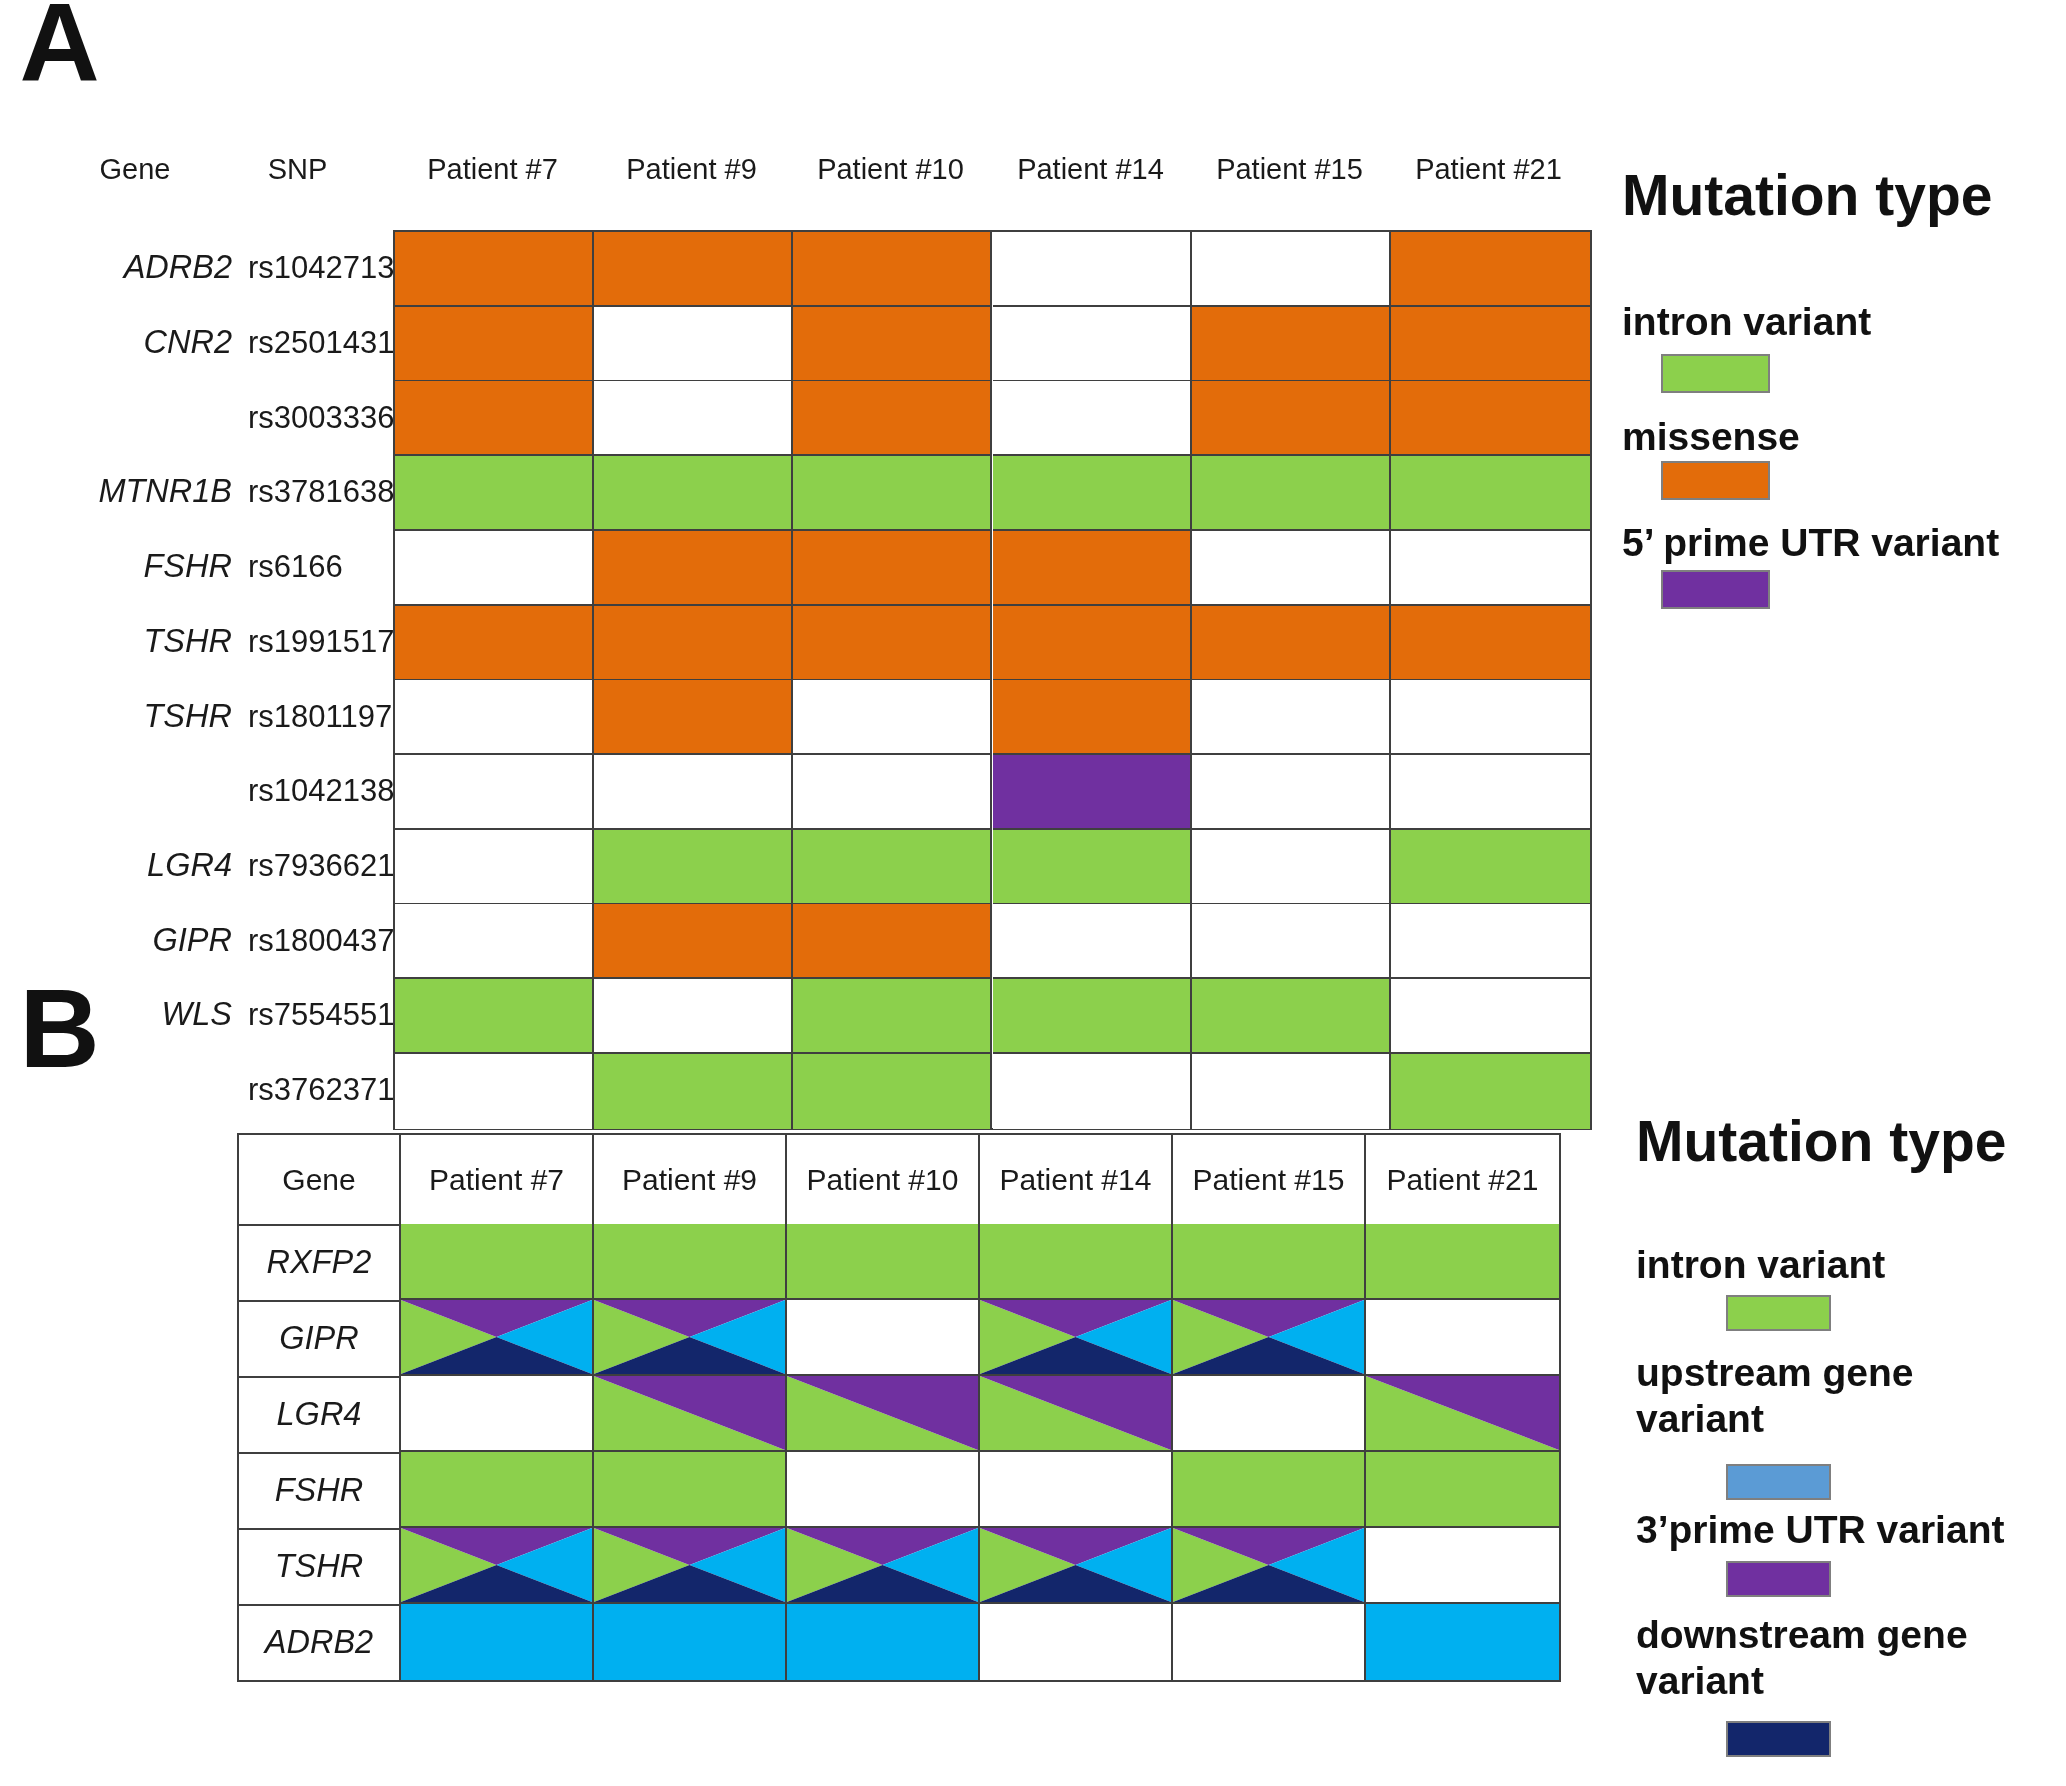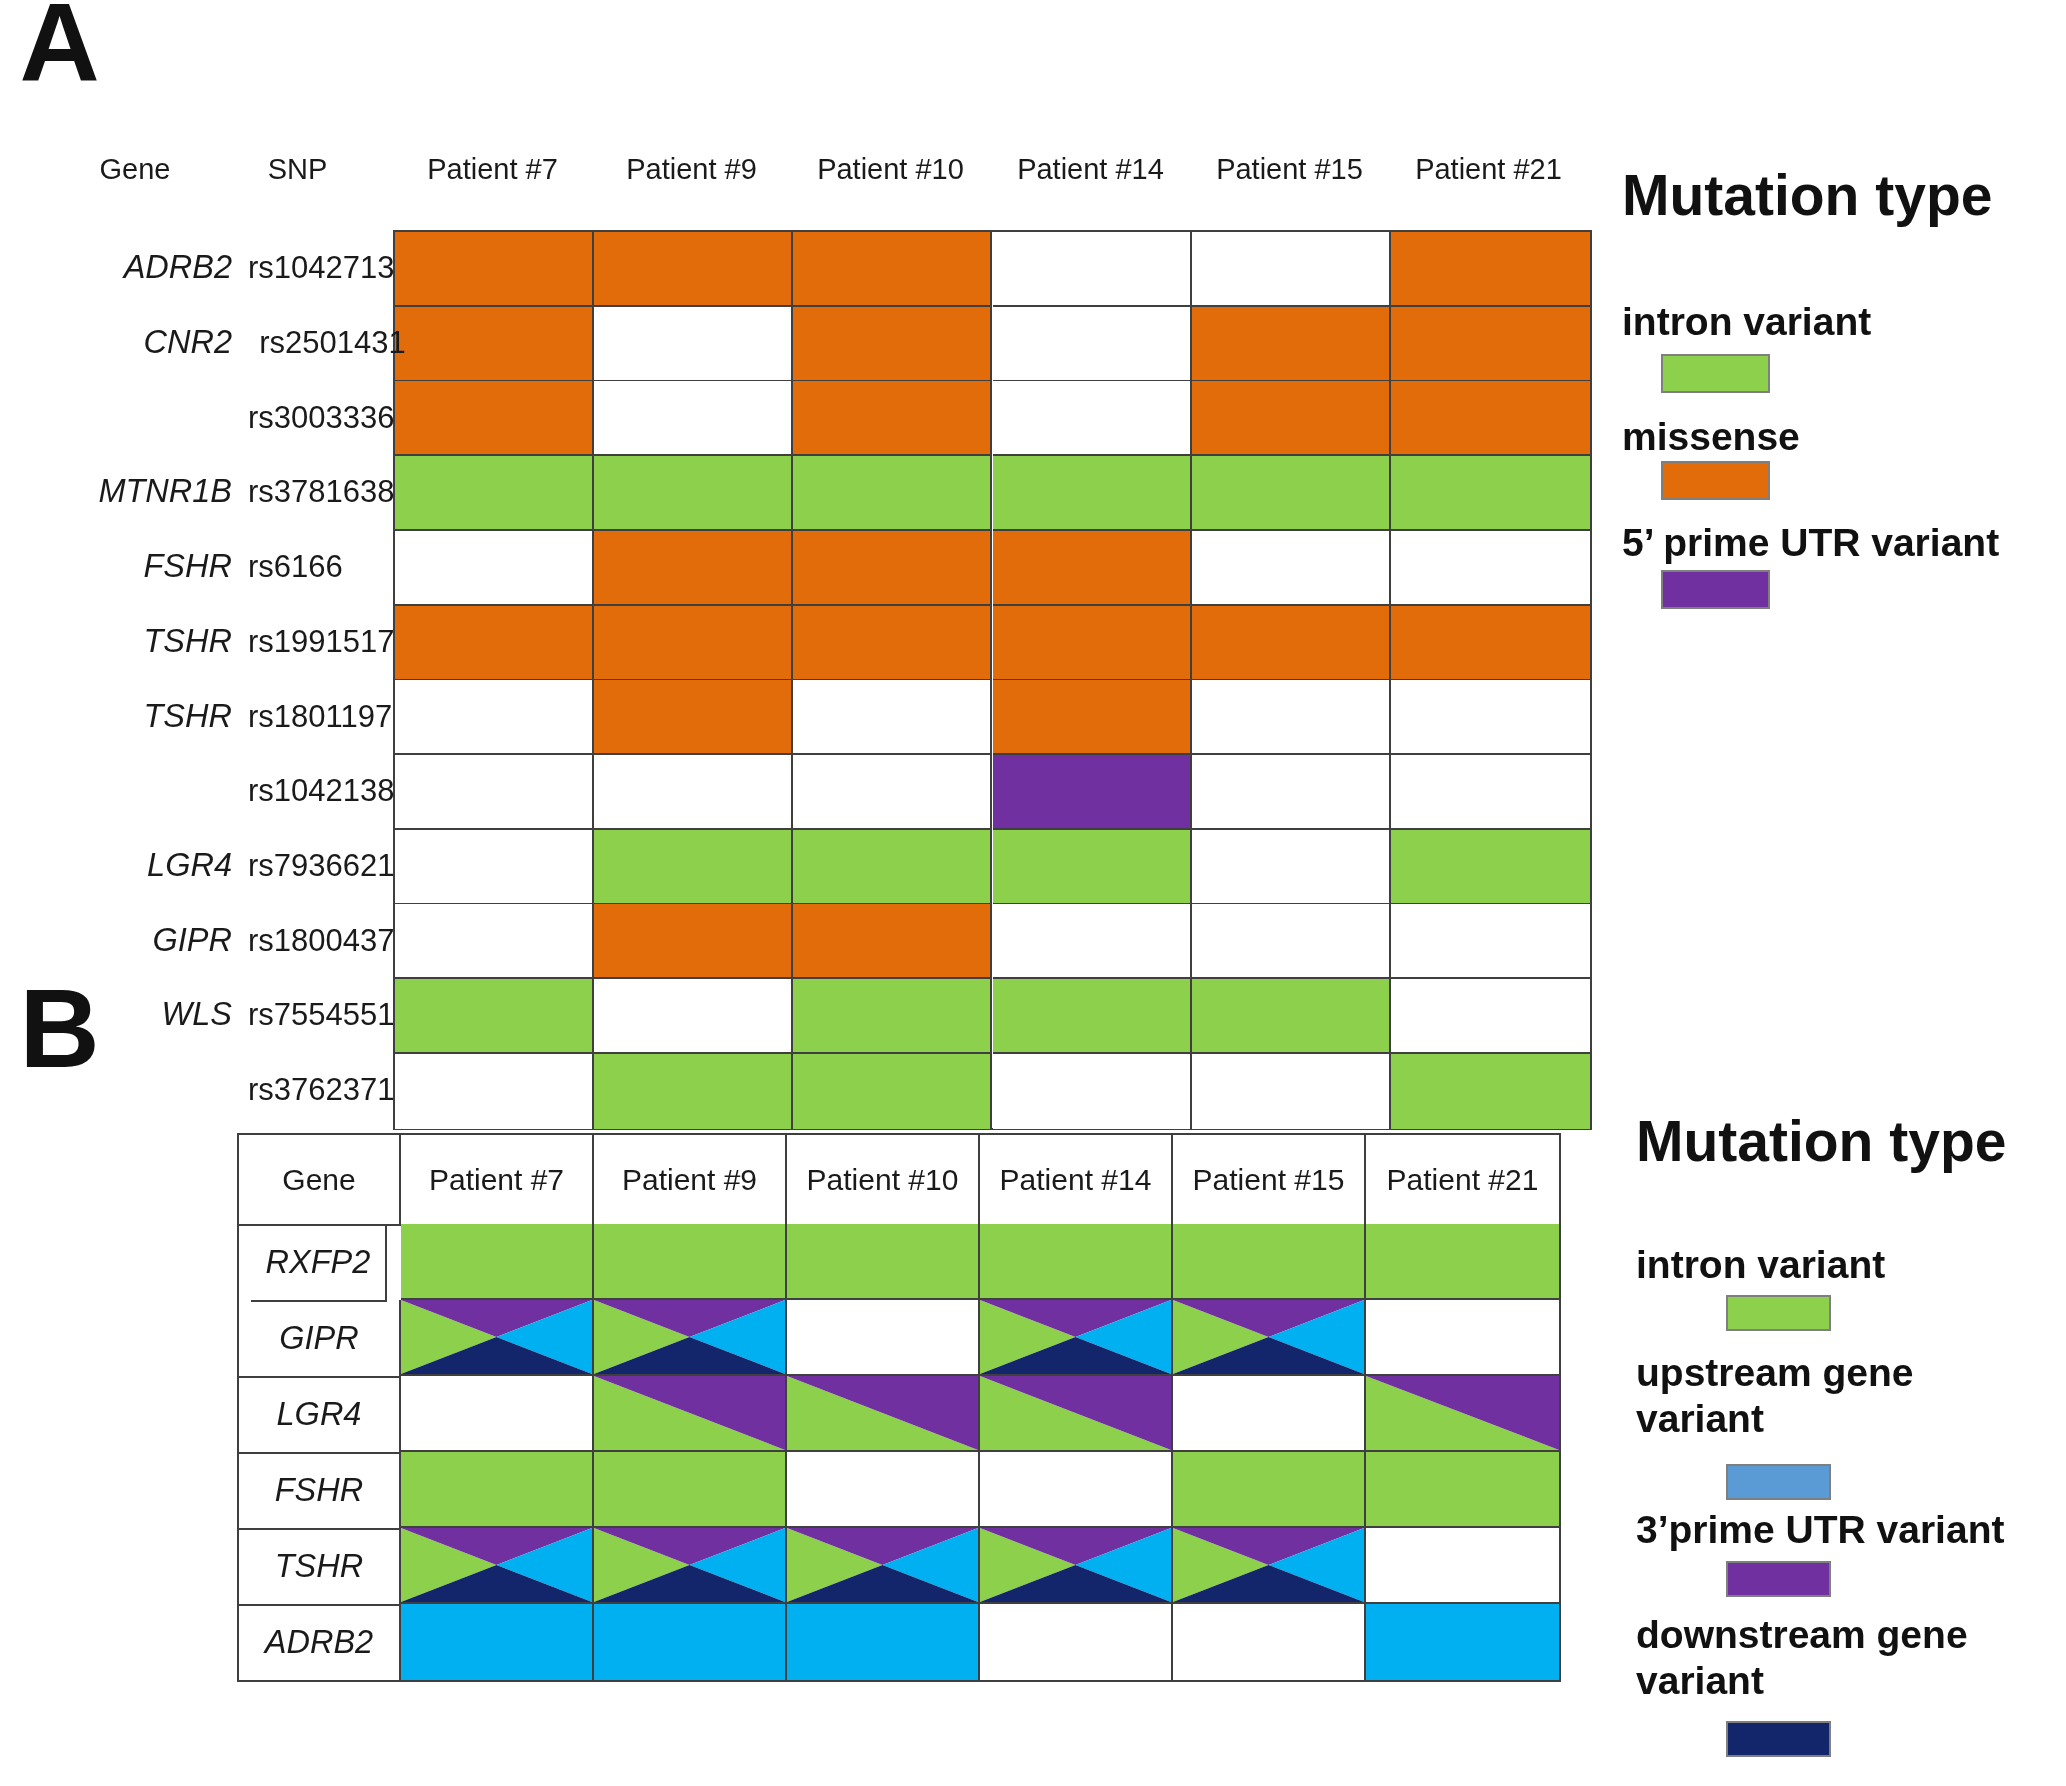--- a/index.html
+++ b/index.html
@@ -104,21 +104,21 @@
         <div class="cell" style="left: 0px; top: 822px; width: 199px; height: 75px; border-right: 2.1px solid rgb(63, 63, 63); border-bottom: none; background: rgb(255, 255, 255);"></div>
         <div class="cell" style="left: 199px; top: 822px; width: 199px; height: 75px; border-right: 2.1px solid rgb(63, 63, 63); border-bottom: none; background: rgb(140, 208, 76);"></div>
         <div class="cell" style="left: 398px; top: 822px; width: 199px; height: 75px; border-right: 2.1px solid rgb(63, 63, 63); border-bottom: none; background: rgb(140, 208, 76);"></div>
         <div class="cell" style="left: 598px; top: 822px; width: 199px; height: 75px; border-right: 2.1px solid rgb(63, 63, 63); border-bottom: none; background: rgb(255, 255, 255);"></div>
         <div class="cell" style="left: 797px; top: 822px; width: 199px; height: 75px; border-right: 2.1px solid rgb(63, 63, 63); border-bottom: none; background: rgb(255, 255, 255);"></div>
         <div class="cell" style="left: 996px; top: 822px; width: 199px; height: 75px; border-right: none; border-bottom: none; background: rgb(140, 208, 76);"></div>
       </div>
       <div class="rowlab gene" style="left: 21px; top: 230px; width: 211px; height: 75px; line-height: 75px;">ADRB2</div>
       <div class="rowlab snp" style="left: 248px; top: 230px; width: 169px; height: 75px; line-height: 75px;">rs1042713</div>
       <div class="rowlab gene" style="left: 21px; top: 305px; width: 211px; height: 75px; line-height: 75px;">CNR2</div>
-      <div class="rowlab snp" style="left: 248px; top: 305px; width: 169px; height: 75px; line-height: 75px; text-align: center;">rs2501431</div>
+      <div class="rowlab snp" style="left: 248px; top: 305px; width: 169px; height: 75px; line-height: 75px;">rs2501431</div>
       <div class="rowlab gene" style="left: 21px; top: 380px; width: 211px; height: 75px; line-height: 75px;"></div>
       <div class="rowlab snp" style="left: 248px; top: 380px; width: 169px; height: 75px; line-height: 75px;">rs3003336</div>
       <div class="rowlab gene" style="left: 21px; top: 454px; width: 211px; height: 75px; line-height: 75px;">MTNR1B</div>
       <div class="rowlab snp" style="left: 248px; top: 454px; width: 169px; height: 75px; line-height: 75px;">rs3781638</div>
       <div class="rowlab gene" style="left: 21px; top: 529px; width: 211px; height: 75px; line-height: 75px;">FSHR</div>
       <div class="rowlab snp" style="left: 248px; top: 529px; width: 169px; height: 75px; line-height: 75px;">rs6166</div>
       <div class="rowlab gene" style="left: 21px; top: 604px; width: 211px; height: 75px; line-height: 75px;">TSHR</div>
       <div class="rowlab snp" style="left: 248px; top: 604px; width: 169px; height: 75px; line-height: 75px;">rs1991517</div>
       <div class="rowlab gene" style="left: 21px; top: 679px; width: 211px; height: 75px; line-height: 75px;">TSHR</div>
       <div class="rowlab snp" style="left: 248px; top: 679px; width: 169px; height: 75px; line-height: 75px;">rs1801197</div>
@@ -144,21 +144,21 @@
     </div>
   <div id="panelB">
       <div class="gridwrap" style="left: 237px; top: 1133px; width: 1320px; height: 545px; border: 2.8px solid rgb(63, 63, 63);">
         <div class="bhdr" style="left: 0px; top: 0px; width: 162px; line-height: 89px; border-right: 2.1px solid rgb(63, 63, 63); border-bottom: 2.1px solid rgb(63, 63, 63); box-sizing: border-box; position: absolute;">Gene</div>
         <div class="bhdr" style="left: 162px; top: 0px; width: 193px; line-height: 89px; border-right: 2.1px solid rgb(63, 63, 63); border-bottom: 2.1px solid rgb(63, 63, 63); box-sizing: border-box; position: absolute;">Patient #7</div>
         <div class="bhdr" style="left: 355px; top: 0px; width: 193px; line-height: 89px; border-right: 2.1px solid rgb(63, 63, 63); border-bottom: 2.1px solid rgb(63, 63, 63); box-sizing: border-box; position: absolute;">Patient #9</div>
         <div class="bhdr" style="left: 548px; top: 0px; width: 193px; line-height: 89px; border-right: 2.1px solid rgb(63, 63, 63); border-bottom: 2.1px solid rgb(63, 63, 63); box-sizing: border-box; position: absolute;">Patient #10</div>
         <div class="bhdr" style="left: 741px; top: 0px; width: 193px; line-height: 89px; border-right: 2.1px solid rgb(63, 63, 63); border-bottom: 2.1px solid rgb(63, 63, 63); box-sizing: border-box; position: absolute;">Patient #14</div>
         <div class="bhdr" style="left: 934px; top: 0px; width: 193px; line-height: 89px; border-right: 2.1px solid rgb(63, 63, 63); border-bottom: 2.1px solid rgb(63, 63, 63); box-sizing: border-box; position: absolute;">Patient #15</div>
         <div class="bhdr" style="left: 1127px; top: 0px; width: 193px; line-height: 89px; border-right: none; border-bottom: 2.1px solid rgb(63, 63, 63); box-sizing: border-box; position: absolute;">Patient #21</div>
-        <div class="bgene" style="left: 12px; top: 89px; width: 136px; line-height: 76px; border-right: 2.1px solid rgb(63, 63, 63); border-bottom: 2.1px solid rgb(63, 63, 63); box-sizing: border-box;">RXFP2</div>
+        <div class="bgene" style="left: 0px; top: 89px; width: 162px; line-height: 76px; border-right: 2.1px solid rgb(63, 63, 63); border-bottom: 2.1px solid rgb(63, 63, 63); box-sizing: border-box;">RXFP2</div>
         <div class="cell" style="left: 162px; top: 89px; width: 193px; height: 76px; border-right: 2.1px solid rgb(63, 63, 63); border-bottom: 2.1px solid rgb(63, 63, 63);">
           <svg viewBox="0 0 100 100" preserveAspectRatio="none">
             <rect x="0" y="0" width="100" height="100" fill="#8cd04c"></rect>
           </svg>
         </div>
         <div class="cell" style="left: 355px; top: 89px; width: 193px; height: 76px; border-right: 2.1px solid rgb(63, 63, 63); border-bottom: 2.1px solid rgb(63, 63, 63);">
           <svg viewBox="0 0 100 100" preserveAspectRatio="none">
             <rect x="0" y="0" width="100" height="100" fill="#8cd04c"></rect>
           </svg>
         </div>

